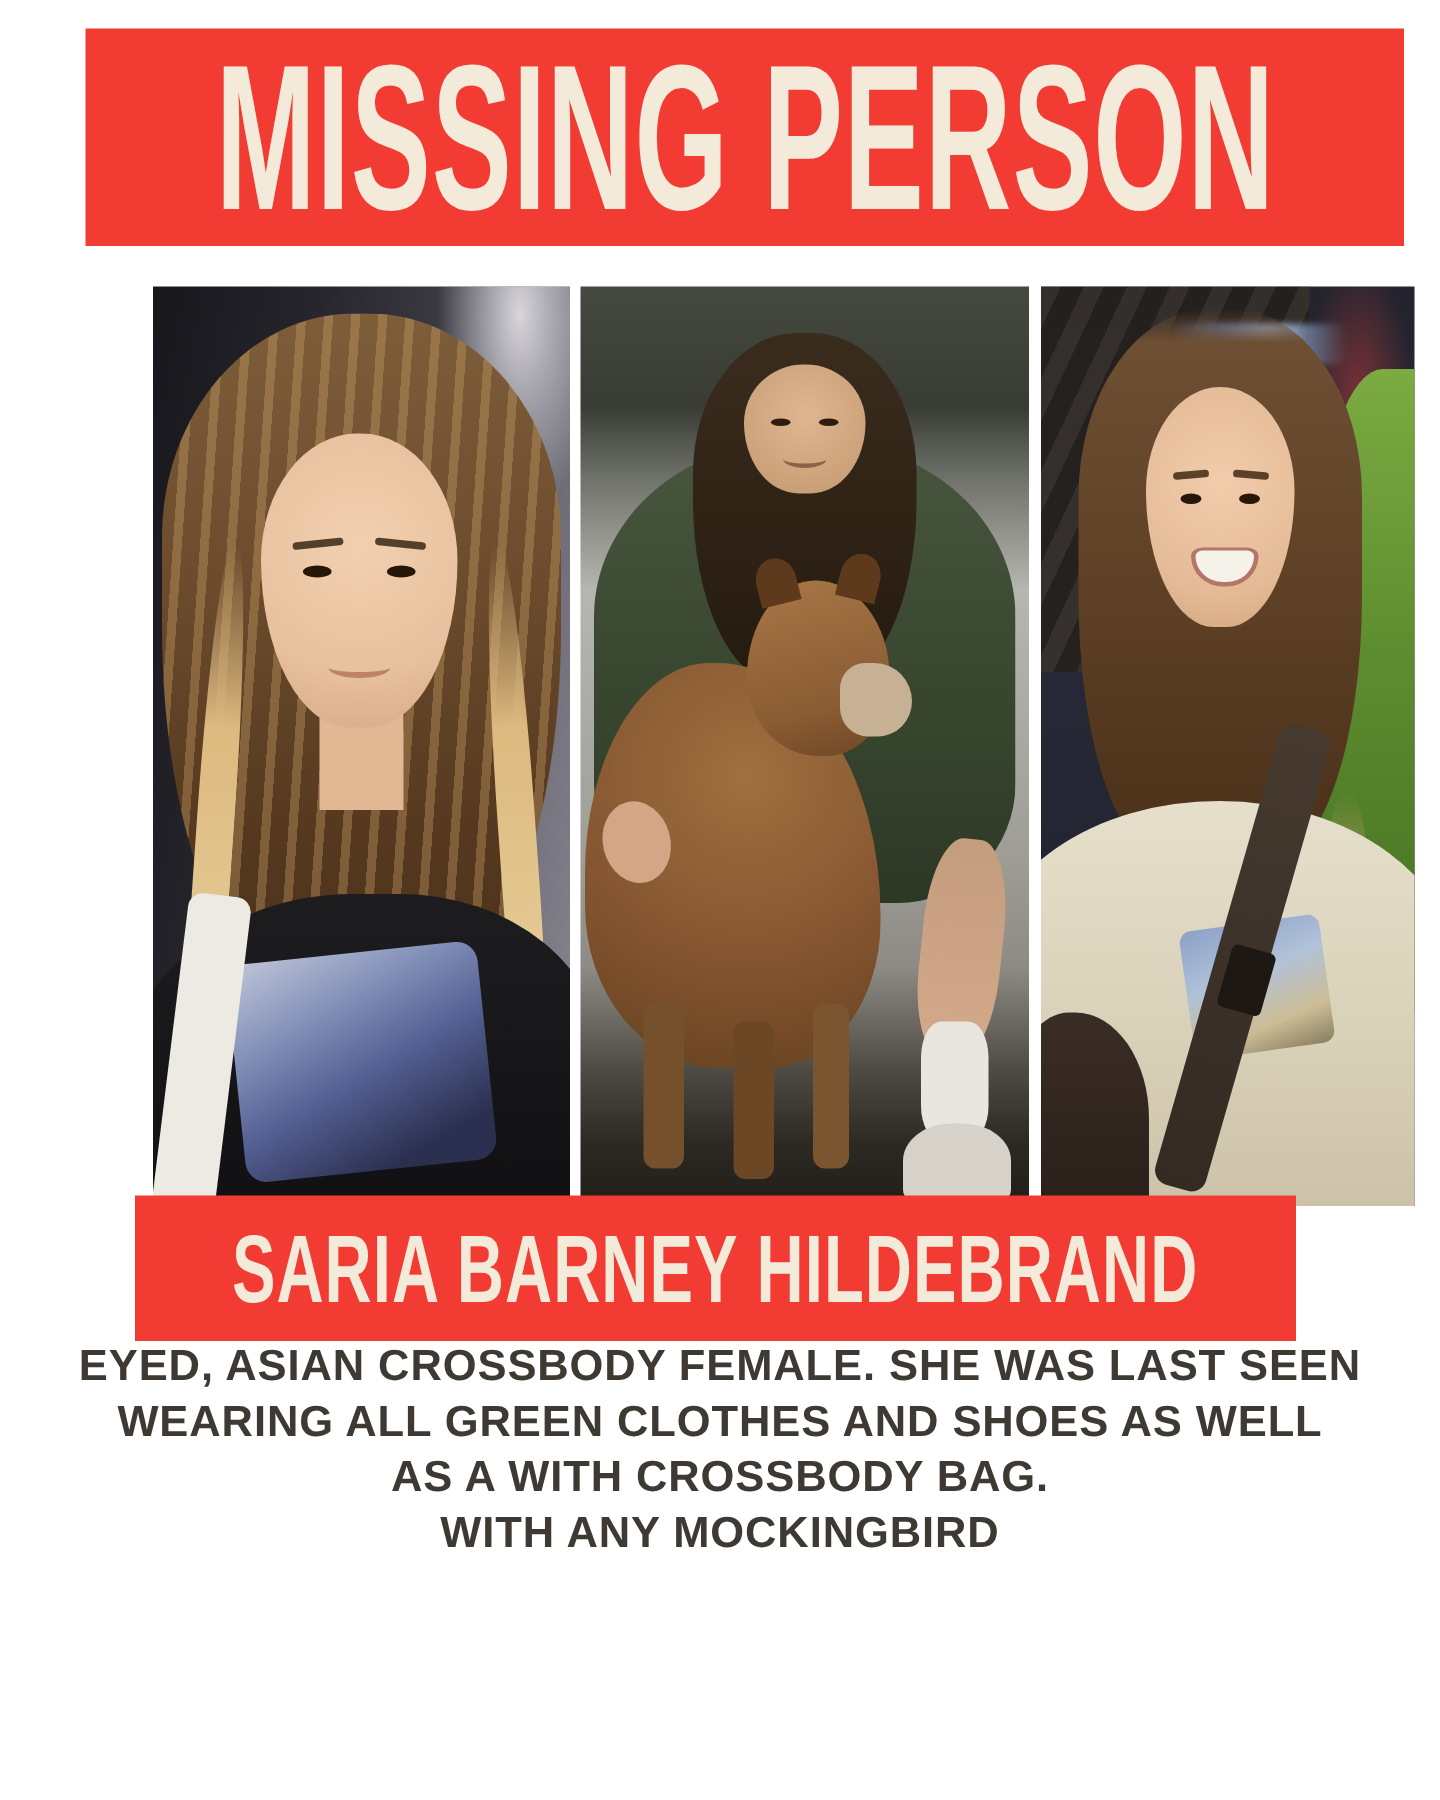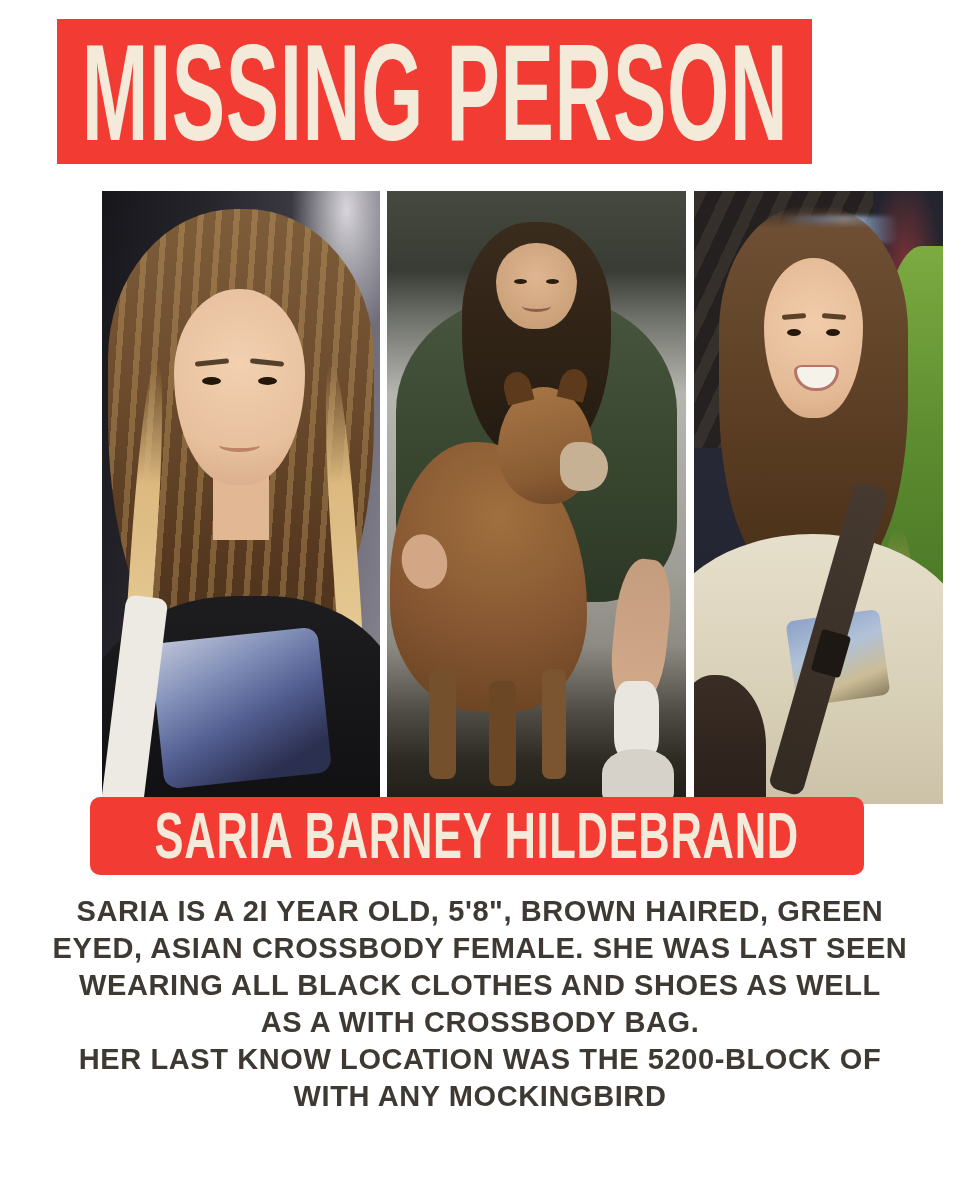--- a/index.html
+++ b/index.html
@@ -6,22 +6,22 @@
   .poster{
     position:relative;width:960px;height:1200px;margin:0 auto;
     background:var(--background,#fff);
     font-family:"Liberation Sans",sans-serif;overflow:hidden;
   }
   
   .banner{
     position:absolute;background:var(--banner-red,#f13b33);
     display:flex;align-items:center;justify-content:center;overflow:hidden;
   }
-  .top-banner{left:57px;top:19px;width:755px;height:145px;}
-  .name-banner{left:90px;top:797px;width:774px;height:78px;border-radius:10px;}
+  .top-banner{left:57px;top:19px;width:879px;height:145px;}
+  .name-banner{left:90px;top:797px;width:774px;height:97px;}
   .banner-text{
     display:inline-block;white-space:nowrap;font-weight:bold;
     color:var(--banner-text-cream,#f3ead9);line-height:1;
   }
   .top-banner .banner-text{font-size:138px;transform:scaleX(0.58);letter-spacing:1px;}
   .name-banner .banner-text{font-size:64px;transform:scaleX(0.68);letter-spacing:1px;}
   
   .details{
     position:absolute;left:30px;right:30px;top:893px;text-align:center;
     font-weight:bold;font-size:29px;line-height:37px;letter-spacing:0.6px;
@@ -202,21 +202,19 @@
     <div class="p3-strap"></div>
     <div class="p3-buckle"></div>
     <div class="p3-bag"></div>
   </figure>
 
   <div class="banner name-banner">
     <span class="banner-text">SARIA BARNEY HILDEBRAND</span>
   </div>
 
   <div class="details">
-    <div>SARIA IS A 2I YEAR OLD, 5'8", BROWN HAIRED, GREEN</div>
     <div>EYED, ASIAN CROSSBODY FEMALE. SHE WAS LAST SEEN</div>
-    <div>WEARING ALL BLACK CLOTHES AND SHOES AS WELL</div>
+    <div>WEARING ALL GREEN CLOTHES AND SHOES AS WELL</div>
     <div>AS A WITH CROSSBODY BAG.</div>
-    <div>HER LAST KNOW LOCATION WAS THE 5200-BLOCK OF</div>
     <div>WITH ANY MOCKINGBIRD</div>
   </div>
 
 </div>
 
 </body></html>

